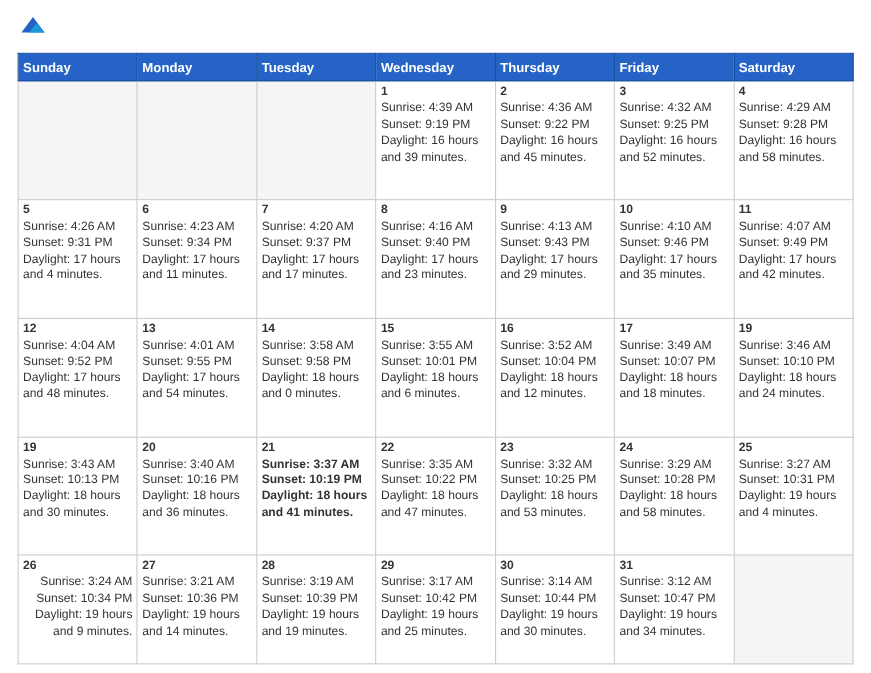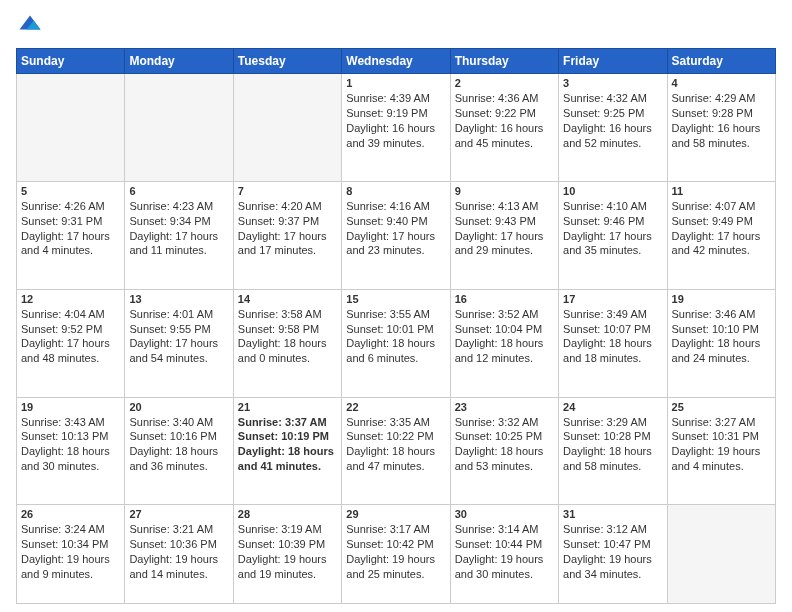--- a/index.html
+++ b/index.html
@@ -319,21 +319,21 @@
             <div class="day-number">25</div>
             <div class="day-info" style="white-space: pre-line;">Sunrise: 3:27 AM
 Sunset: 10:31 PM
 Daylight: 19 hours
 and 4 minutes.</div>
           </td>
         </tr>
         <tr>
           <td>
             <div class="day-number">26</div>
-            <div class="day-info" style="white-space: pre-line;">Sunrise: 3:24 AM
+            <div class="day-info" style="white-space: pre-line; text-align: right;">Sunrise: 3:24 AM
 Sunset: 10:34 PM
 Daylight: 19 hours
 and 9 minutes.</div>
           </td>
           <td>
             <div class="day-number">27</div>
             <div class="day-info" style="white-space: pre-line;">Sunrise: 3:21 AM
 Sunset: 10:36 PM
 Daylight: 19 hours
 and 14 minutes.</div>

